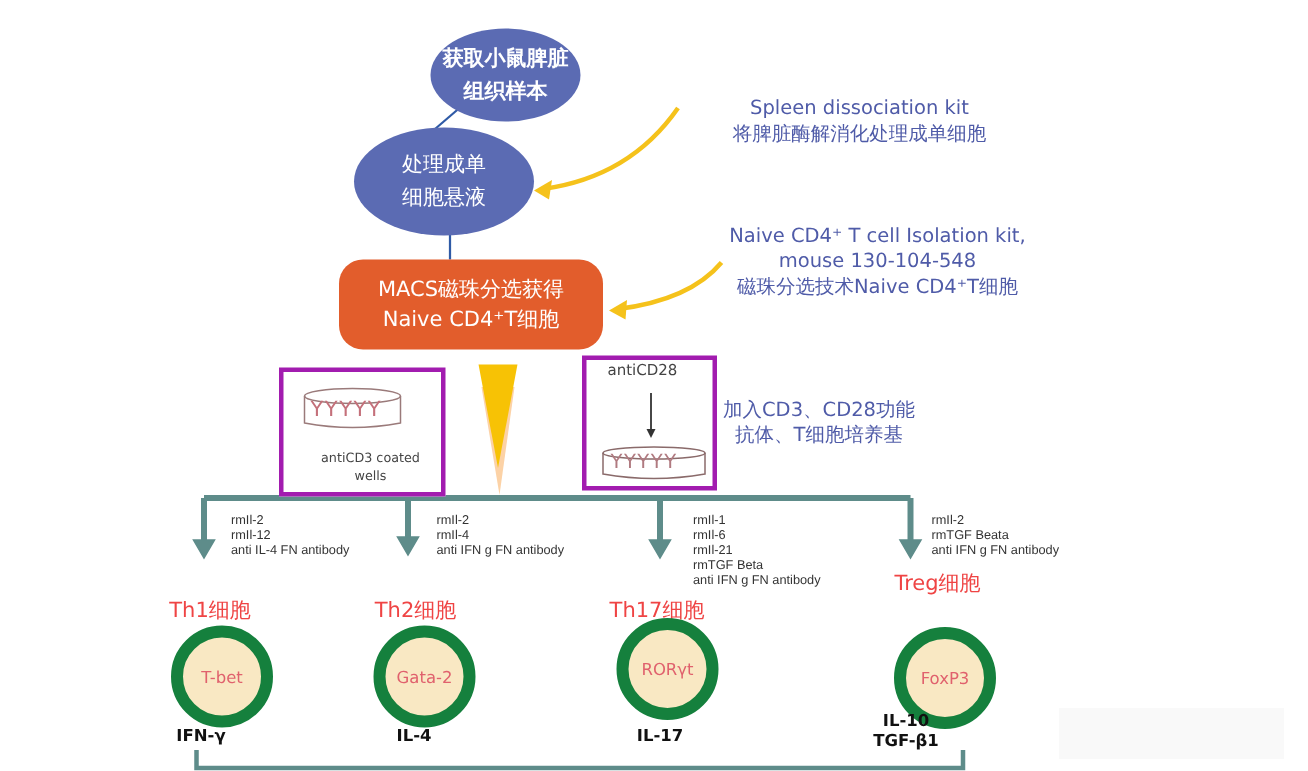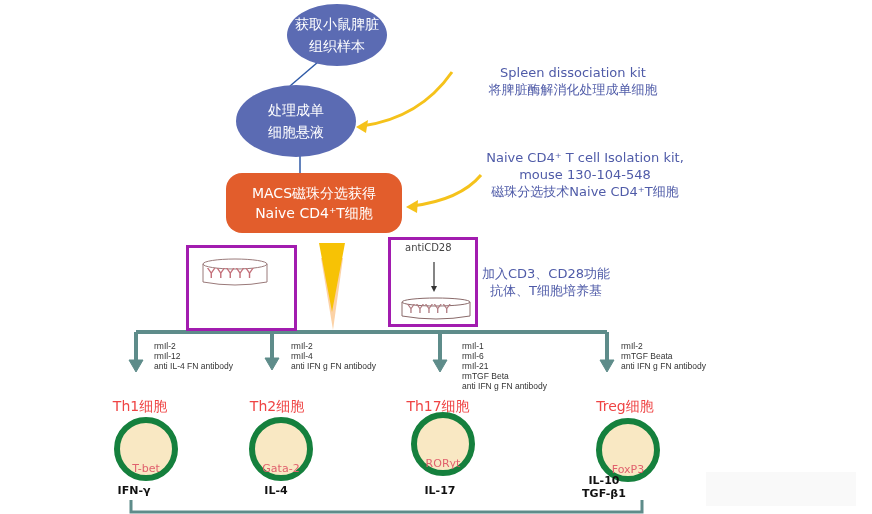--- a/index.html
+++ b/index.html
@@ -13,22 +13,22 @@
           background: #e25d2c; border-radius: 16px; color: #fff; font-size: 14px;
           line-height: 20px; display: flex; align-items: center; justify-content: center;
           text-align: center; white-space: pre-line; }
   .note { position: absolute; color: #4f5ba8; font-size: 13px; line-height: 17px;
           text-align: center; white-space: pre-line; }
   .reagents { position: absolute; color: #333; font-size: 8.5px; line-height: 10px;
               white-space: pre-line; font-family: "Liberation Sans", sans-serif; }
   .cell-title { position: absolute; color: #ef4444; font-size: 14px; width: 100px;
                 text-align: center; }
   .cell { position: absolute; width: 52px; height: 52px; border-radius: 50%;
-          background: #f9e8c3; border: 6px solid #15803d; display: flex;
-          align-items: flex-end; justify-content: center; color: #e0616d; font-size: 11px; }
+          background: #f9e8c3; border: 8px solid #15803d; display: flex;
+          align-items: center; justify-content: center; color: #e0616d; font-size: 11px; }
   .cytokine { position: absolute; font-weight: bold; color: #111; font-size: 11px;
               text-align: center; width: 80px; line-height: 13px; white-space: pre-line; }
   .wellbox { position: absolute; background: #fff; border: 3px solid #a21caf; }
   .well-label { position: absolute; font-size: 8.5px; color: #444; text-align: center;
                 line-height: 12px; white-space: pre-line; }
   .watermark { position: absolute; left: 706px; top: 472px; width: 150px; height: 34px;
                background: #f9f9f9; }
 </style>
 </head>
 <body>
@@ -54,41 +54,43 @@
     <polygon points="265,358 279,358 272,370"></polygon>
     <line x1="440" y1="332" x2="440" y2="362" stroke-width="4"></line>
     <polygon points="433,360 447,360 440,372"></polygon>
     <line x1="607" y1="332" x2="607" y2="362" stroke-width="4"></line>
     <polygon points="600,360 614,360 607,372"></polygon>
   </g>
 
   <polyline points="131,500 131,512 642,512 642,500" fill="none" stroke="#5e8c8a" stroke-width="3"></polyline>
 </svg>
 
-<div class="ellipse" style="left:287px;top:4px;width:100px;height:62px;"><span>获取小鼠脾脏
+<div class="ellipse" style="left:287px;top:19px;width:100px;height:62px;font-weight:bold;"><span>获取小鼠脾脏
 组织样本</span></div>
 <div class="ellipse" style="left:236px;top:85px;width:120px;height:72px;"><span>处理成单
 细胞悬液</span></div>
 <div class="macs"><span>MACS磁珠分选获得
 Naive CD4⁺T细胞</span></div>
 
 <div class="note" style="left:468px;top:64px;width:210px;">Spleen dissociation kit
 将脾脏酶解消化处理成单细胞</div>
 <div class="note" style="left:470px;top:149px;width:230px;">Naive CD4⁺ T cell Isolation kit,
 mouse 130-104-548
 磁珠分选技术Naive CD4⁺T细胞</div>
 <div class="note" style="left:476px;top:265px;width:140px;">加入CD3、CD28功能
 抗体、T细胞培养基</div>
 
 <div class="wellbox" style="left:186px;top:245px;width:105px;height:80px;">
   <svg width="105" height="50" style="position:absolute;left:0;top:0">
     <ellipse cx="46" cy="16" rx="32" ry="5" fill="none" stroke="#9a7a7a" stroke-width="1"></ellipse>
     <path d="M14 16 V34 Q46 40 78 34 V16" fill="none" stroke="#9a7a7a" stroke-width="1"></path>
   </svg>
   <div style="position:absolute;left:18px;top:17px;color:#c4707a;font-size:14px;letter-spacing:1px;">YYYYY</div>
+  <div class="well-label" style="left:18px;top:52px;width:80px;">antiCD3 coated
+wells</div>
 </div>
 
 <div class="wellbox" style="left:388px;top:237px;width:84px;height:84px;">
   <div class="well-label" style="left:14px;top:2px;width:66px;font-size:10px;text-align:left;">antiCD28</div>
   <svg width="84" height="84" style="position:absolute;left:0;top:0">
     <line x1="43" y1="22" x2="43" y2="48" stroke="#333" stroke-width="1.2"></line>
     <polygon points="40,46 46,46 43,52" fill="#333"></polygon>
     <ellipse cx="45" cy="62" rx="34" ry="4" fill="none" stroke="#8a6a6a" stroke-width="1"></ellipse>
     <path d="M11 62 V76 Q45 82 79 76 V62" fill="none" stroke="#8a6a6a" stroke-width="1"></path>
   </svg>
@@ -106,21 +108,21 @@
 rmIl-21
 rmTGF Beta
 anti IFN g FN antibody</div>
 <div class="reagents" style="left:621px;top:341px;">rmIl-2
 rmTGF Beata
 anti IFN g FN antibody</div>
 
 <div class="cell-title" style="left:90px;top:398px;">Th1细胞</div>
 <div class="cell-title" style="left:227px;top:398px;">Th2细胞</div>
 <div class="cell-title" style="left:388px;top:398px;">Th17细胞</div>
-<div class="cell-title" style="left:575px;top:398px;">Treg细胞</div>
+<div class="cell-title" style="left:575px;top:380px;">Treg细胞</div>
 
 <div class="cell" style="left:114px;top:417px;">
     <span>T-bet</span>
   </div>
 <div class="cell" style="left:249px;top:417px;">
     <span>Gata-2</span>
   </div>
 <div class="cell" style="left:411px;top:412px;">
     <span>RORγt</span>
   </div>

